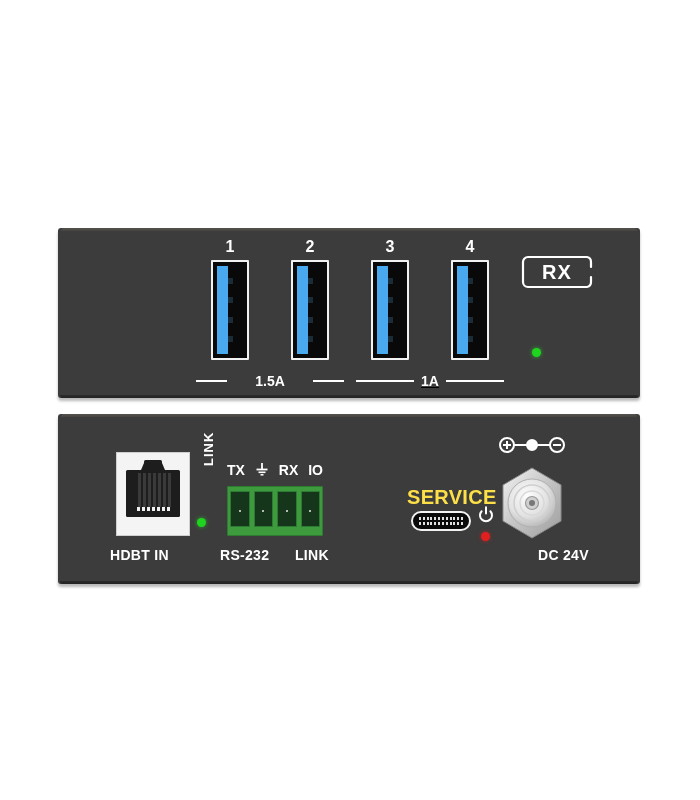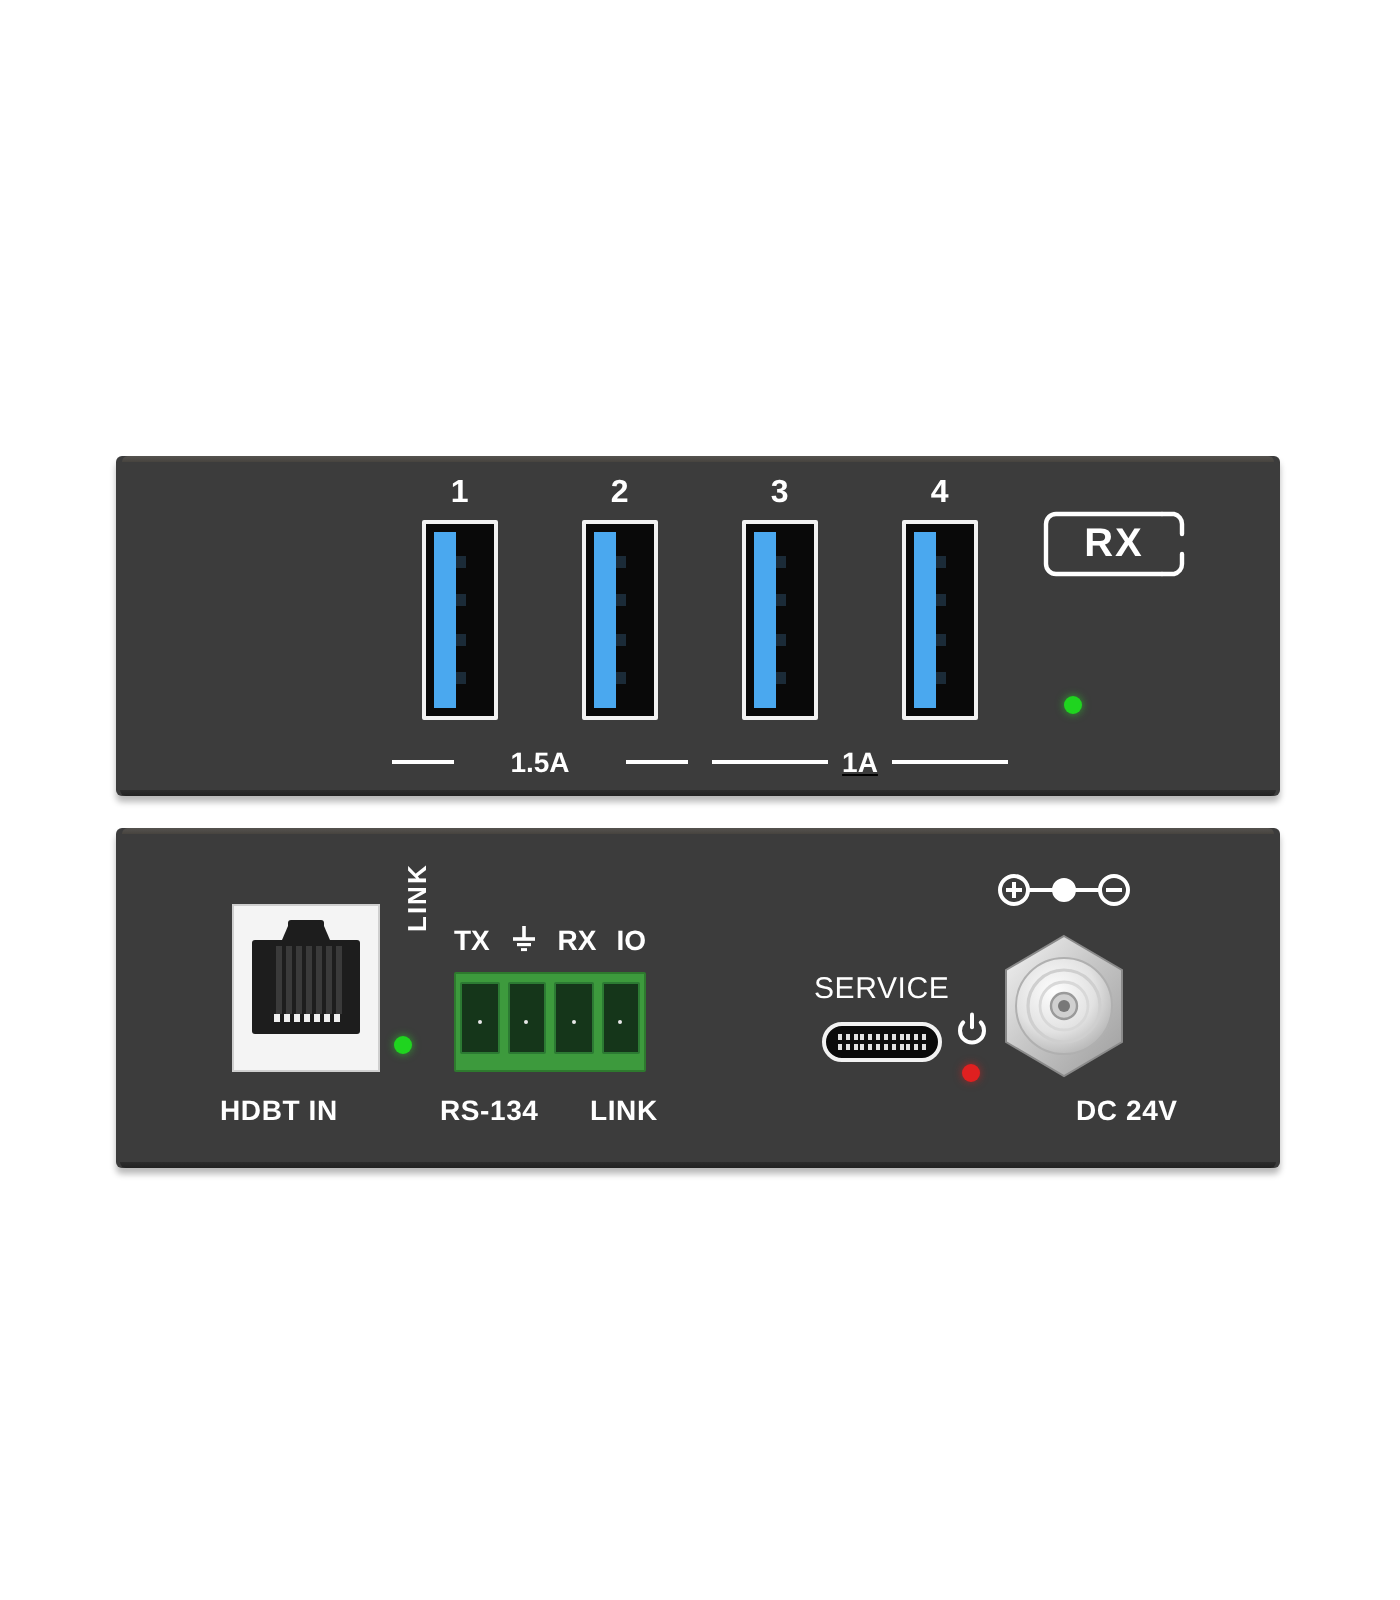--- a/index.html
+++ b/index.html
@@ -275,23 +275,23 @@
   #service-port .pinrow i {
     width: 2px;
     height: 3px;
     background: #e0e0e0;
     display: block;
   }
   #service-label {
     position: absolute;
     left: 349px;
     top: 72px;
-    color: #ffffff;
-    font-size: 15px;
-    font-weight: normal;
+    color: #fde047;
+    font-size: 20px;
+    font-weight: bold;
     letter-spacing: 0.3px;
   }
 
   
   #dc-jack {
     position: absolute;
     left: 441px;
     top: 52px;
     width: 66px;
     height: 74px;
@@ -437,21 +437,21 @@
       <span>IO</span>
     </div>
 
     <div id="terminal-block">
       <span class="slot"></span>
       <span class="slot"></span>
       <span class="slot"></span>
       <span class="slot"></span>
     </div>
 
-    <div class="port-caption" style="left:162px; top:133px;">RS-134</div>
+    <div class="port-caption" style="left:162px; top:133px;">RS-232</div>
     <div class="port-caption" style="left:237px; top:133px;">LINK</div>
 
     <div id="service-label">SERVICE</div>
     <div id="service-port">
       <span class="pins">
         <span class="pinrow">
           <i></i>
             <i></i>
             <i></i>
             <i></i>

